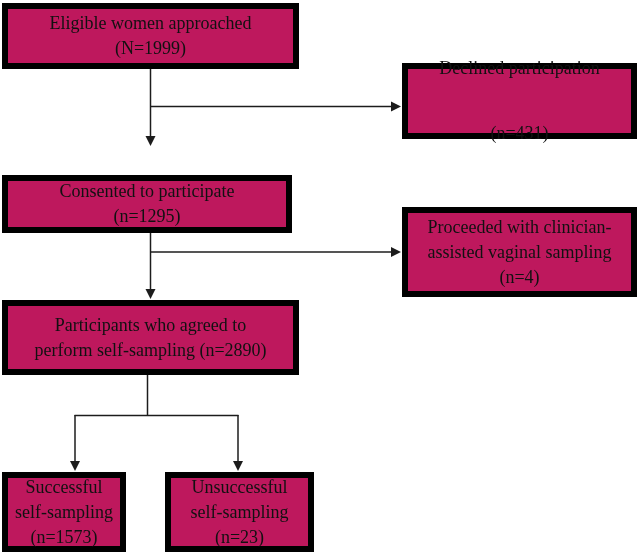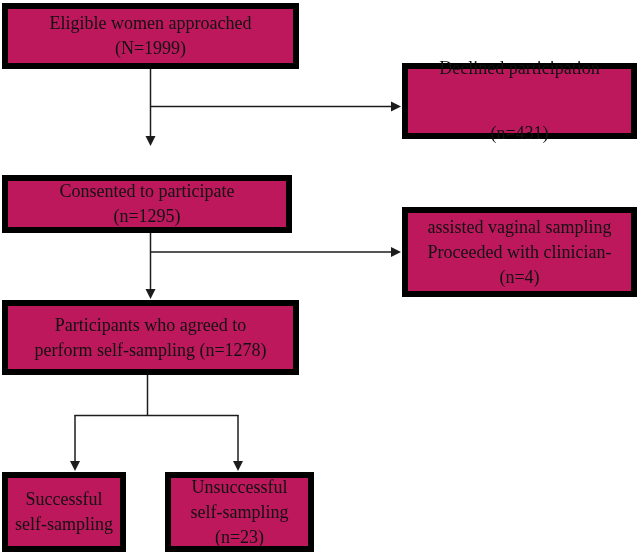--- a/index.html
+++ b/index.html
@@ -92,33 +92,34 @@
     <div>Declined participation</div>
     <div>(n=431)</div>
   </div>
 
   <div class="box" id="b-consented">
     <div>Consented to participate</div>
     <div>(n=1295)</div>
   </div>
 
   <div class="box" id="b-clinician">
+    <div>Proceeded with clinician-</div>
     <div>assisted vaginal sampling</div>
-    <div>Proceeded with clinician-</div>
     <div>(n=4)</div>
   </div>
 
   <div class="box" id="b-agreed">
     <div>Participants who agreed to</div>
-    <div>perform self-sampling (n=1278)</div>
+    <div>perform self-sampling (n=2890)</div>
   </div>
 
   <div class="box" id="b-successful">
     <div>Successful</div>
     <div>self-sampling</div>
+    <div>(n=1573)</div>
   </div>
 
   <div class="box" id="b-unsuccessful">
     <div>Unsuccessful</div>
     <div>self-sampling</div>
     <div>(n=23)</div>
   </div>
 
 </div>
 

